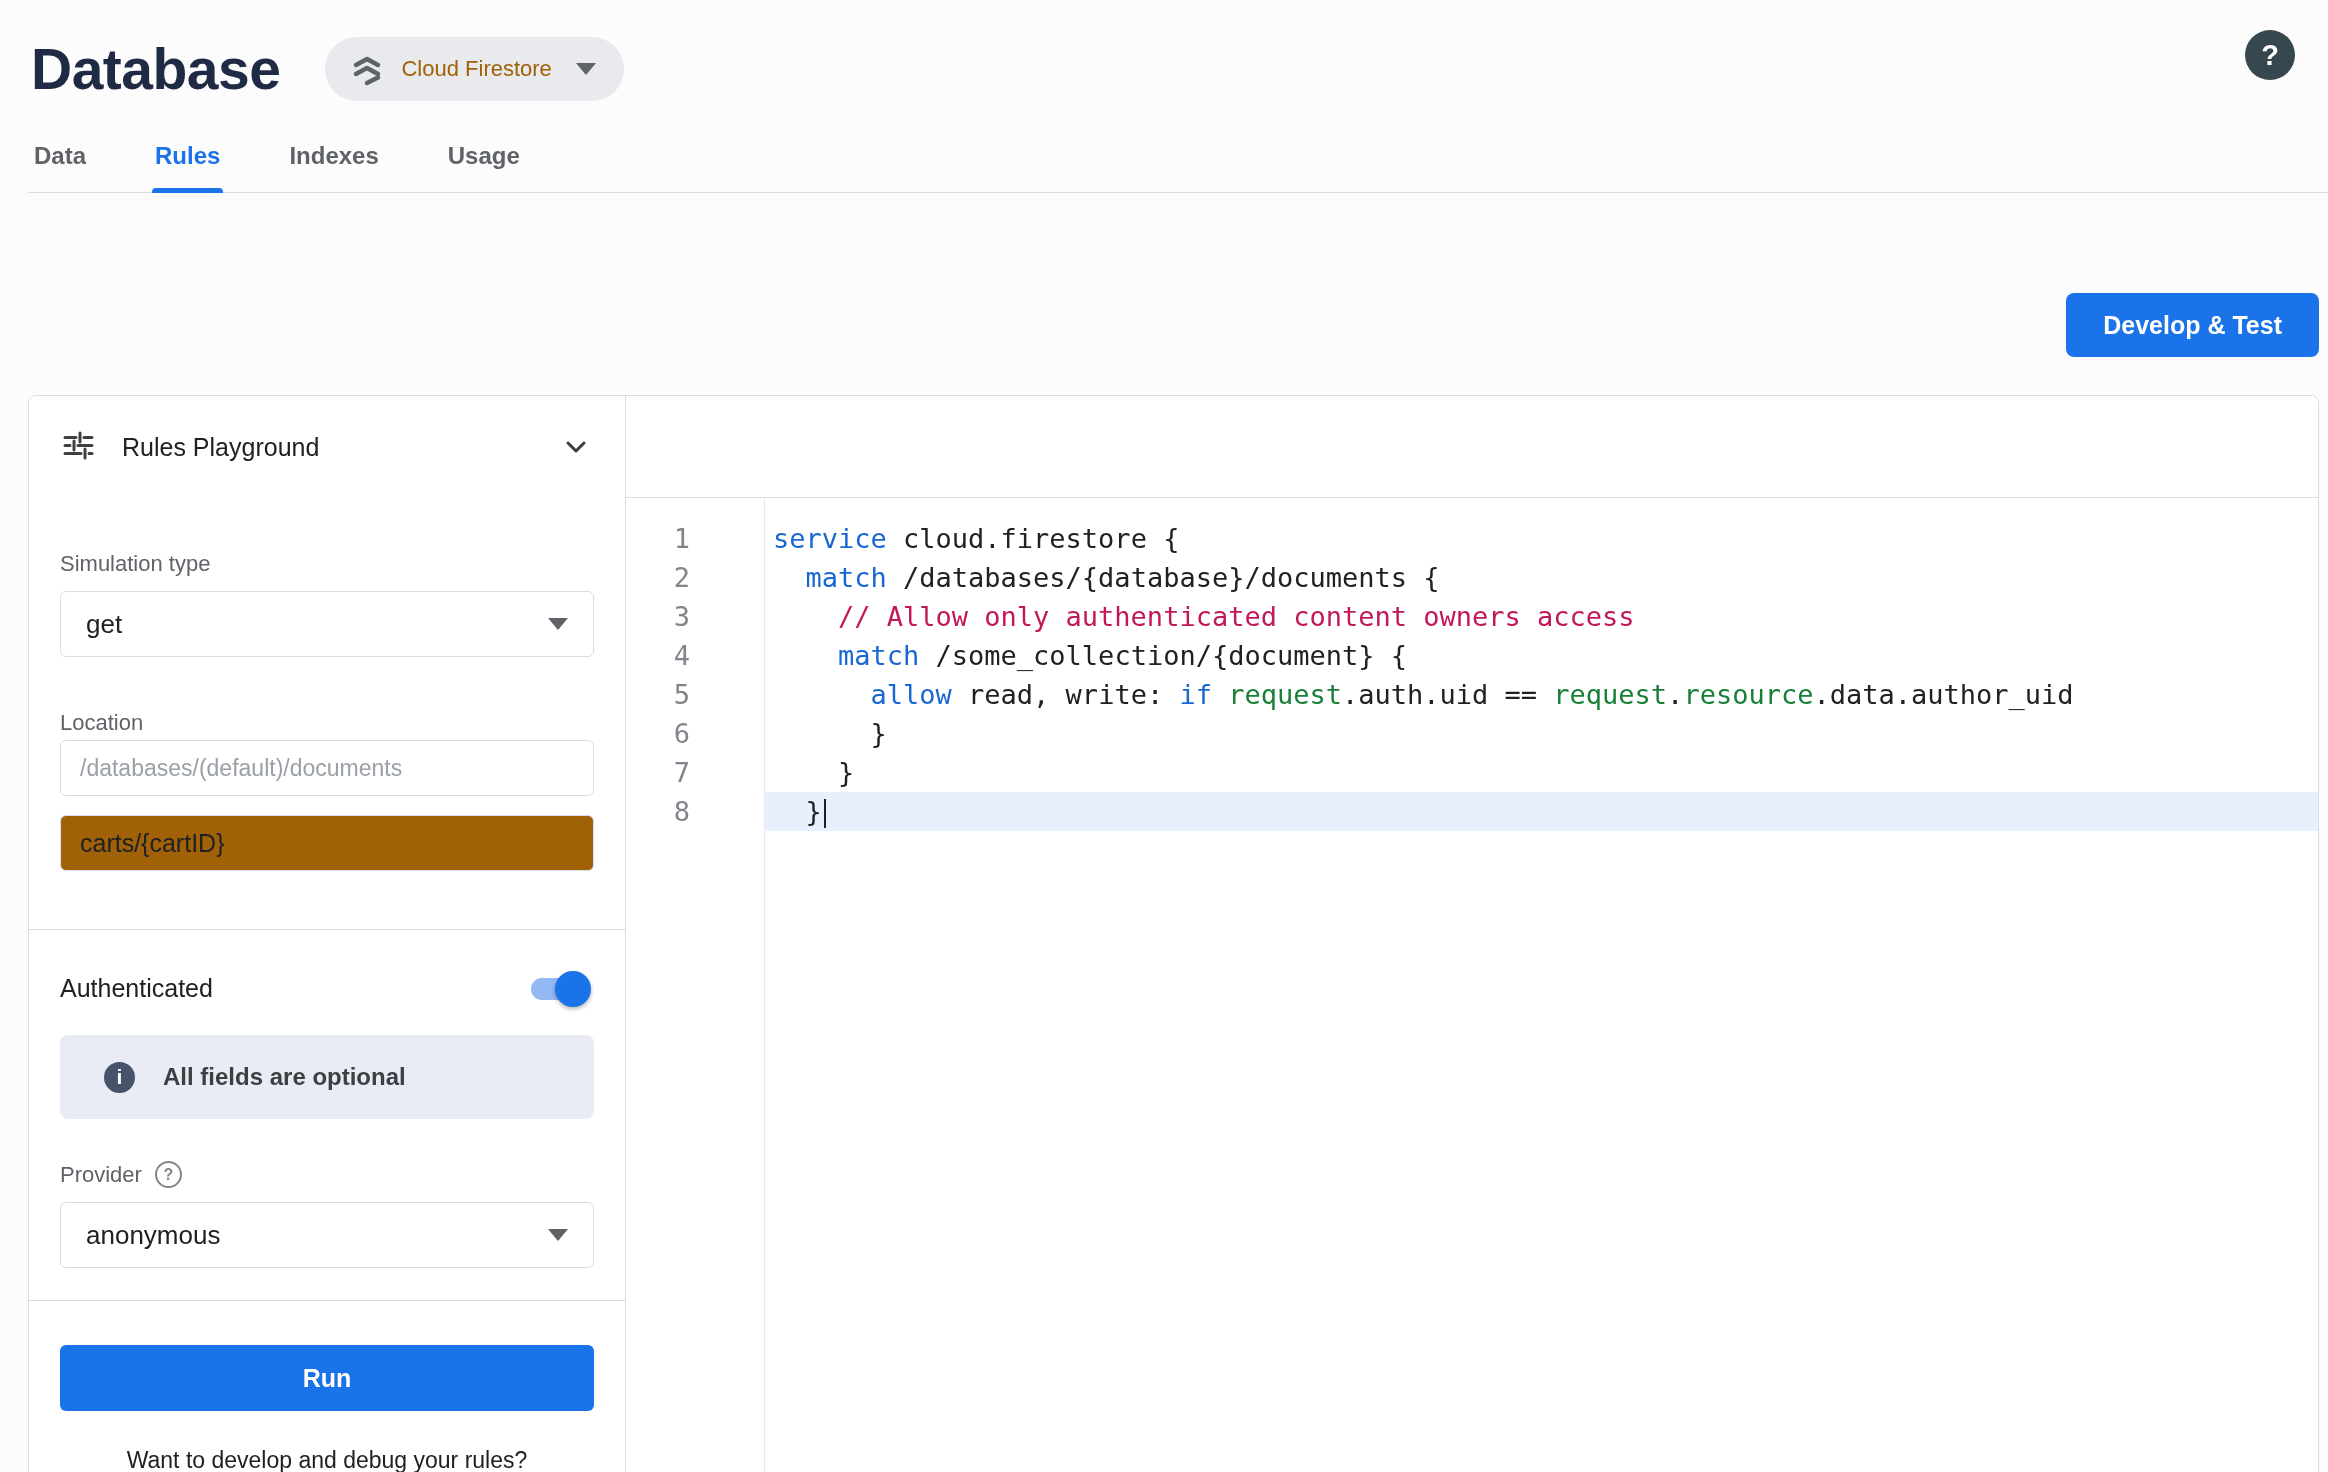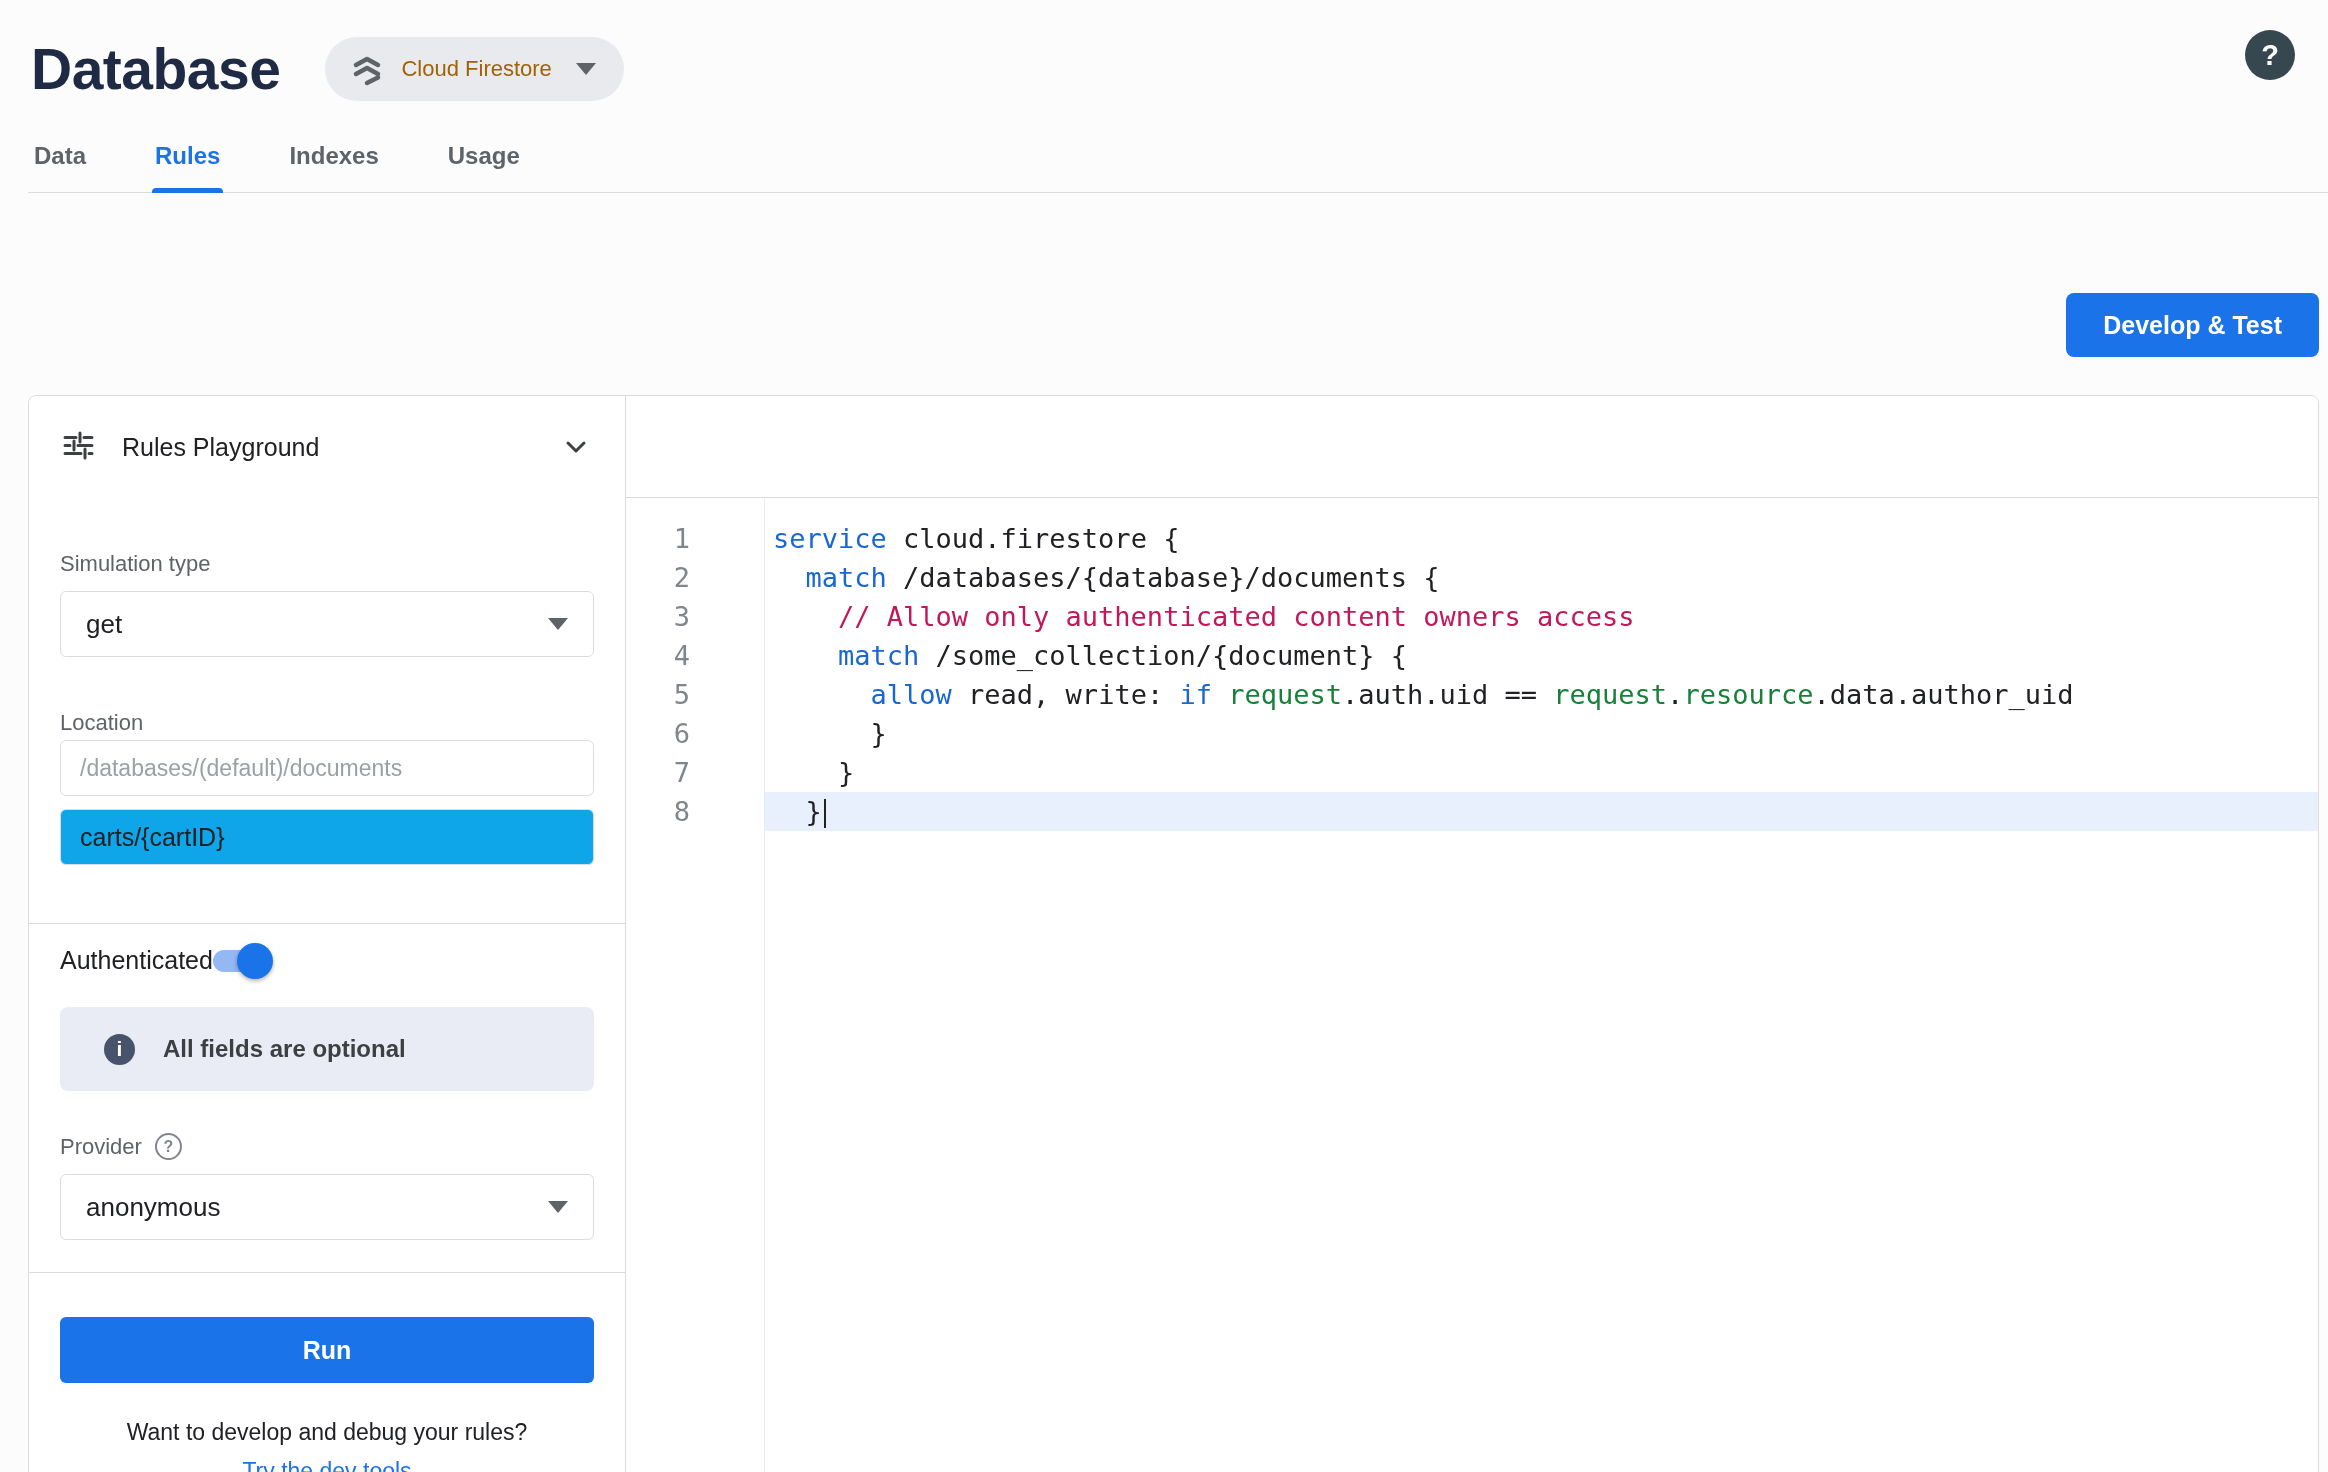--- a/index.html
+++ b/index.html
@@ -52,25 +52,25 @@
   .field-label { font-size:22px; color:#5f6368; }
   .mt-big { margin-top:53px; }
   .select {
     margin-top:14px; height:66px; border:1px solid #dadce0; border-radius:6px;
     display:flex; align-items:center; padding:0 25px; cursor:pointer; background:#fff;
   }
   .select-value { font-size:26px; color:#202124; }
   .caret { margin-left:auto; width:0; height:0; border-left:10px solid transparent; border-right:10px solid transparent; border-top:12px solid #5f6368; }
   .input { height:56px; border-radius:6px; display:flex; align-items:center; padding:0 19px; }
   .input.ghost { margin-top:4px; border:1px solid #dadce0; color:#9aa0a6; font-size:23px; }
-  .input.value { margin-top:13px; background:#0ea5e9; border:1px solid #d4def8; color:#202124; font-size:25px; cursor:text; }
+  .input.value { margin-top:19px; background:#a16207; border:1px solid #d4def8; color:#202124; font-size:25px; cursor:text; }
   .sec-a { padding-bottom:58px; }
   .divider { border-top:1px solid #dadce0; }
 
-  .auth-row { margin-top:22px; display:flex; align-items:center; }
+  .auth-row { margin-top:44px; display:flex; align-items:center; justify-content:space-between; }
   .auth-label { font-size:25px; color:#202124; }
   .toggle { position:relative; width:57px; height:22px; border-radius:12px; background:#93b8f3; cursor:pointer; display:inline-block; margin-right:6px; }
   .toggle .knob { position:absolute; left:-3px; top:-7px; width:36px; height:36px; border-radius:50%; background:var(--accent, #1a73e8); box-shadow:0 2px 4px rgba(0,0,0,.3); }
   .toggle.on .knob { left:auto; right:-3px; }
 
   .info-banner { margin-top:32px; height:84px; background:#e9ecf4; border-radius:8px; display:flex; align-items:center; gap:28px; padding:0 44px; }
   .info-icon { width:31px; height:31px; flex:none; border-radius:50%; background:#46536b; color:#fff; font-size:21px; font-weight:700; display:flex; align-items:center; justify-content:center; }
   .info-text { font-size:24px; font-weight:700; color:#3c4043; }
 
   .provider-row { margin-top:42px; display:flex; align-items:center; gap:13px; }

